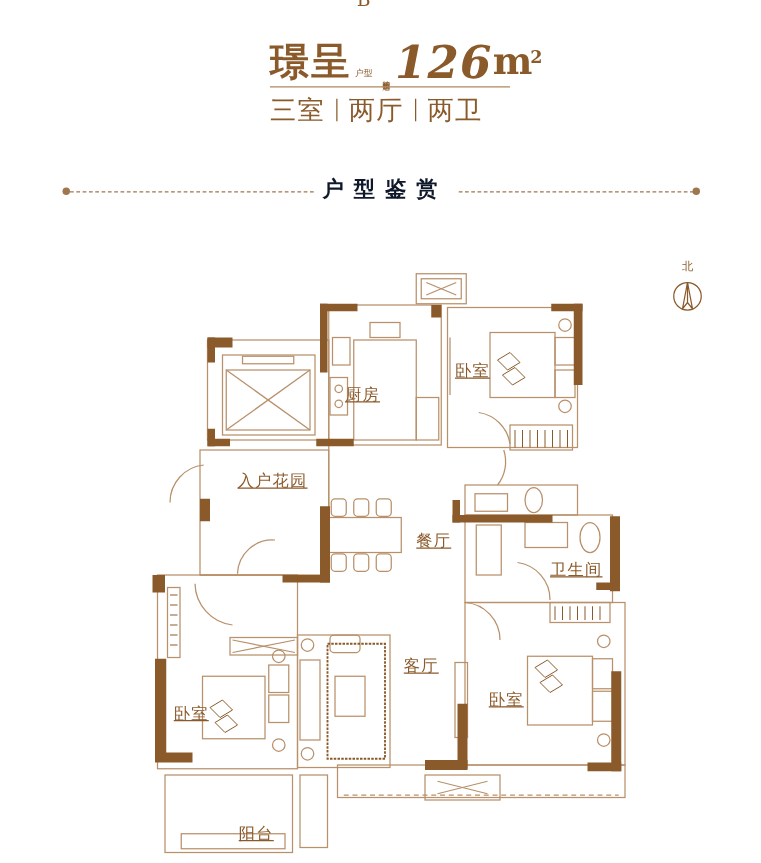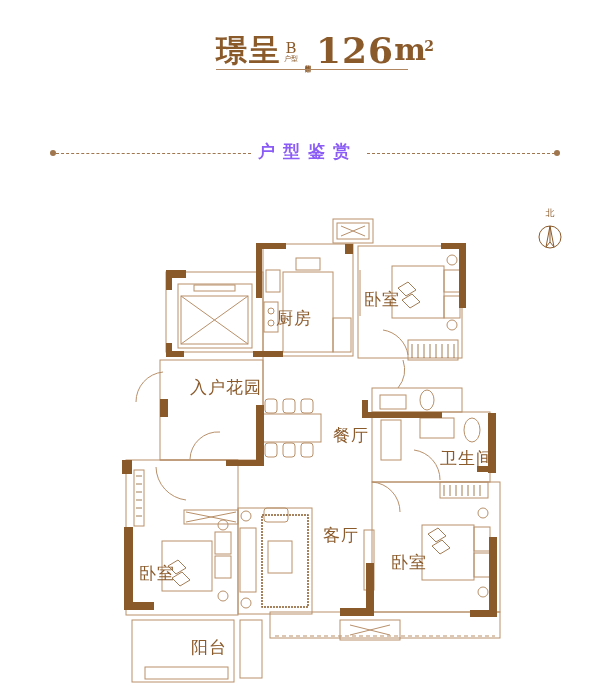--- a/index.html
+++ b/index.html
@@ -3,56 +3,59 @@
   <meta charset="utf-8">
   <style>
     html, body { margin: 0; padding: 0; background: #ffffff; }
     body { width: 609px; height: 690px; position: relative; overflow: hidden;
            font-family: "DejaVu Serif", "Liberation Serif", serif; color: #8b5a2b; }
     .header { position: absolute; left: 2px; top: 0; width: 549px; height: 110px; }
     .title-row { position: absolute; left: 214px; top: 28px; height: 40px; display: flex; align-items: flex-end; }
     .title-name { font-size: 31px; font-weight: bold; letter-spacing: 2px; color: #8b5a2b; line-height: 36px; }
     .title-type { display: flex; flex-direction: column; align-items: center; margin-left: 2px; margin-bottom: 4px; }
     .title-type .b { font-size: 15px; line-height: 14px; color: #8b5a2b; }
-    .title-type .t { font-size: 7px; line-height: 9px; color: #8b5a2b; }
+    .title-type .t { font-size: 7px; line-height: 9px; color: #8b5a2b; margin-top: 48px; }
     .title-area-label { writing-mode: vertical-rl; font-size: 6px; line-height: 8px; margin: 0 4px 6px 6px; letter-spacing: -0.5px; color: #8b5a2b; }
-    .title-area { font-size: 36px; font-weight: bold; line-height: 36px; color: #8b5a2b; letter-spacing: 1px; }
+    .title-area { font-size: 36px; font-weight: bold; line-height: 36px; color: #8b5a2b; letter-spacing: 1px; font-style: italic; }
     .title-unit { font-size: 30px; font-weight: bold; line-height: 36px; color: #8b5a2b; position: relative; }
     .title-unit sup { font-size: 14px; position: absolute; top: -4px; right: -8px; }
     .title-rule { position: absolute; left: 214px; top: 69px; width: 192px; height: 1px; background: #b08660; }
     .subtitle { position: absolute; left: 214px; top: 74px; width: 200px; font-size: 21px; color: #8b5a2b;
                 font-family: "DejaVu Sans", "Liberation Sans", sans-serif; letter-spacing: 1px; white-space: nowrap; }
     .subtitle .sep { display: inline-block; width: 1px; height: 18px; background: #8b5a2b; margin: 0 9px; vertical-align: -2px; }
     .section { position: absolute; left: 50px; top: 140px; width: 510px; height: 28px; }
     .section .line { position: absolute; top: 13px; height: 0; border-top: 1px dashed #a0764e; }
     .section .line.l { left: 6px; width: 195px; }
     .section .line.r { left: 317px; width: 188px; }
     .section .dot { position: absolute; top: 10px; width: 6px; height: 6px; border-radius: 50%; background: #a0764e; }
     .section .dot.l { left: 0; } .section .dot.r { left: 504px; }
-    .section-title { position: absolute; left: 208px; top: 0; font-size: 17px; letter-spacing: 8px; color: #8b5cf6; font-weight: bold; }
+    .section-title { position: absolute; left: 208px; top: 0; font-size: 17px; letter-spacing: 8px; color: #0f172a; font-weight: bold; }
     .compass { position: absolute; left: 535px; top: 207px; width: 30px; height: 50px; text-align: center; }
     .compass .lbl { font-size: 9px; color: #8b5a2b; font-family: "DejaVu Sans", sans-serif; }
     .plan { position: absolute; left: 0; top: 0; }
-    .room-label { position: absolute; font-size: 17px; color: #8b5a2b; font-family: "DejaVu Sans", "Liberation Sans", sans-serif; white-space: nowrap; letter-spacing: 1px; }
+    .room-label { position: absolute; font-size: 13px; color: #8b5a2b; font-family: "DejaVu Sans", "Liberation Sans", sans-serif; white-space: nowrap; letter-spacing: 1px; text-decoration: underline; }
   </style>
 </head>
 <body>
 
 <div class="header">
   <div class="title-row">
     <span class="title-name">璟呈</span>
     <span class="title-type">
       <span class="b">B</span>
       <span class="t">户型</span>
     </span>
     <span class="title-area-label">建筑面积约</span>
     <span class="title-area">126</span>
     <span class="title-unit"><span>m</span><sup>2</sup></span>
   </div>
   <div class="title-rule"></div>
+  <div class="subtitle">
+    <span>三室</span><span class="sep"></span><span>两厅</span><span class="sep"></span><span>两卫</span>
+  </div>
 </div>
 
 <div class="section">
   <div class="dot l"></div>
   <div class="line l"></div>
   <div class="section-title">户型鉴赏</div>
   <div class="line r"></div>
   <div class="dot r"></div>
 </div>
 
@@ -231,13 +234,13 @@
 </svg>
 
 <span class="room-label" style="left:276px;top:307px;">厨房</span>
 <span class="room-label" style="left:364px;top:288px;">卧室</span>
 <span class="room-label" style="left:190px;top:376px;">入户花园</span>
 <span class="room-label" style="left:333px;top:424px;">餐厅</span>
 <span class="room-label" style="left:440px;top:447px;">卫生间</span>
 <span class="room-label" style="left:139px;top:562px;">卧室</span>
 <span class="room-label" style="left:323px;top:524px;">客厅</span>
 <span class="room-label" style="left:391px;top:551px;">卧室</span>
-<span class="room-label" style="left:171px;top:636px;padding-left:20px;">阳台</span>
+<span class="room-label" style="left:171px;top:658px;padding-left:20px;">阳台</span>
 
 </body></html>

